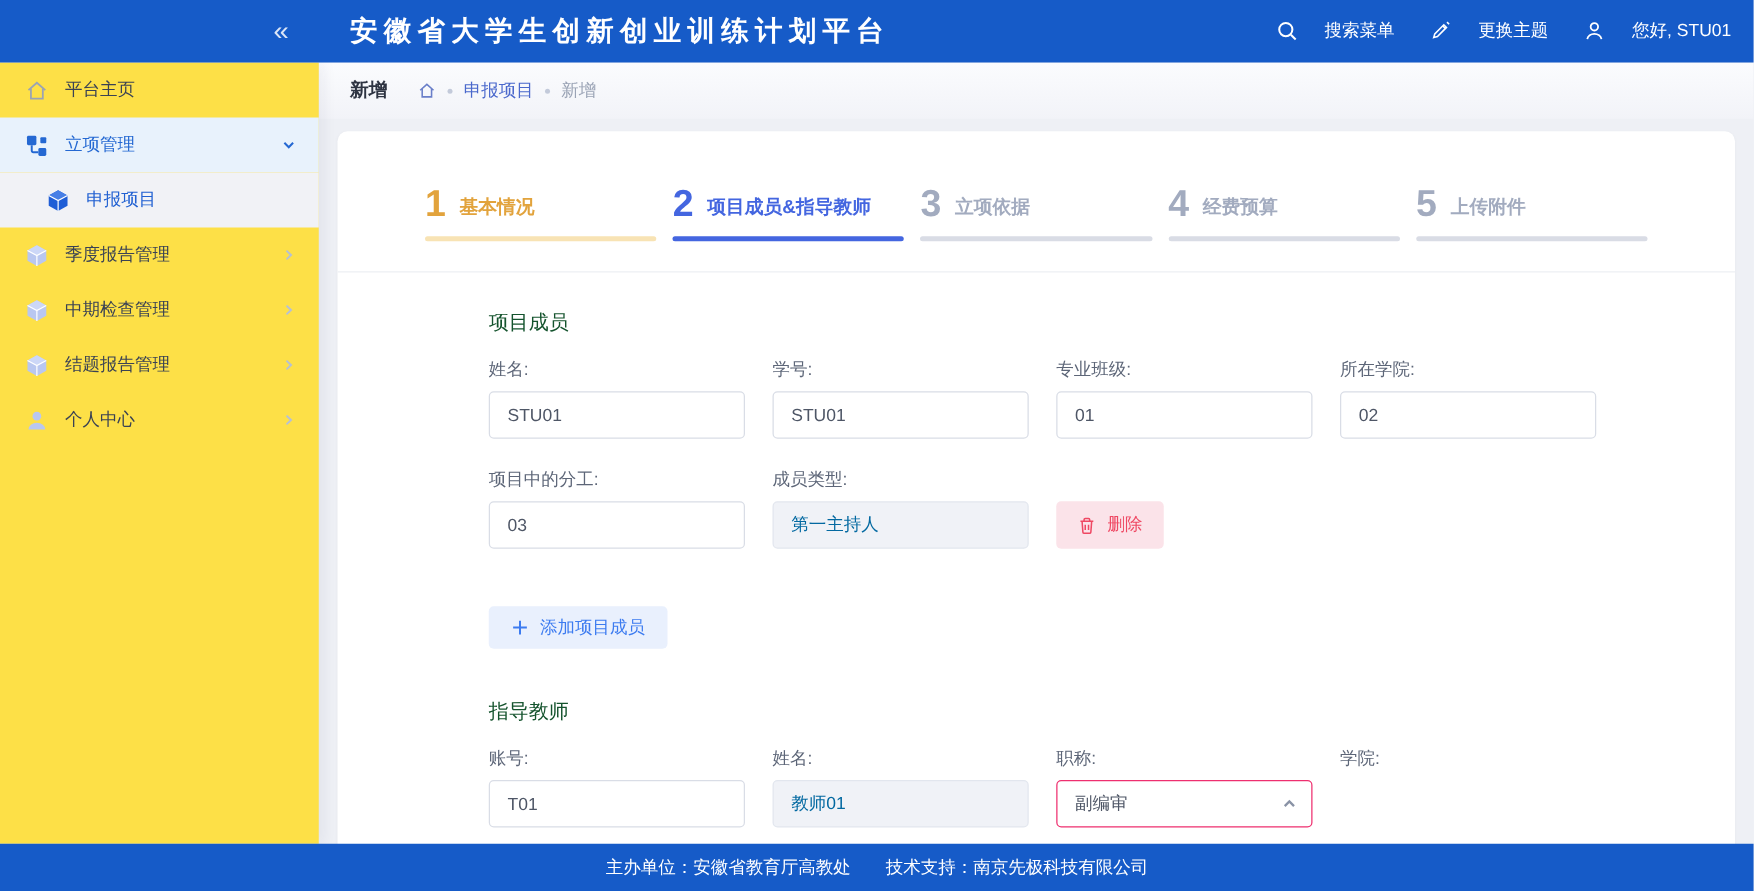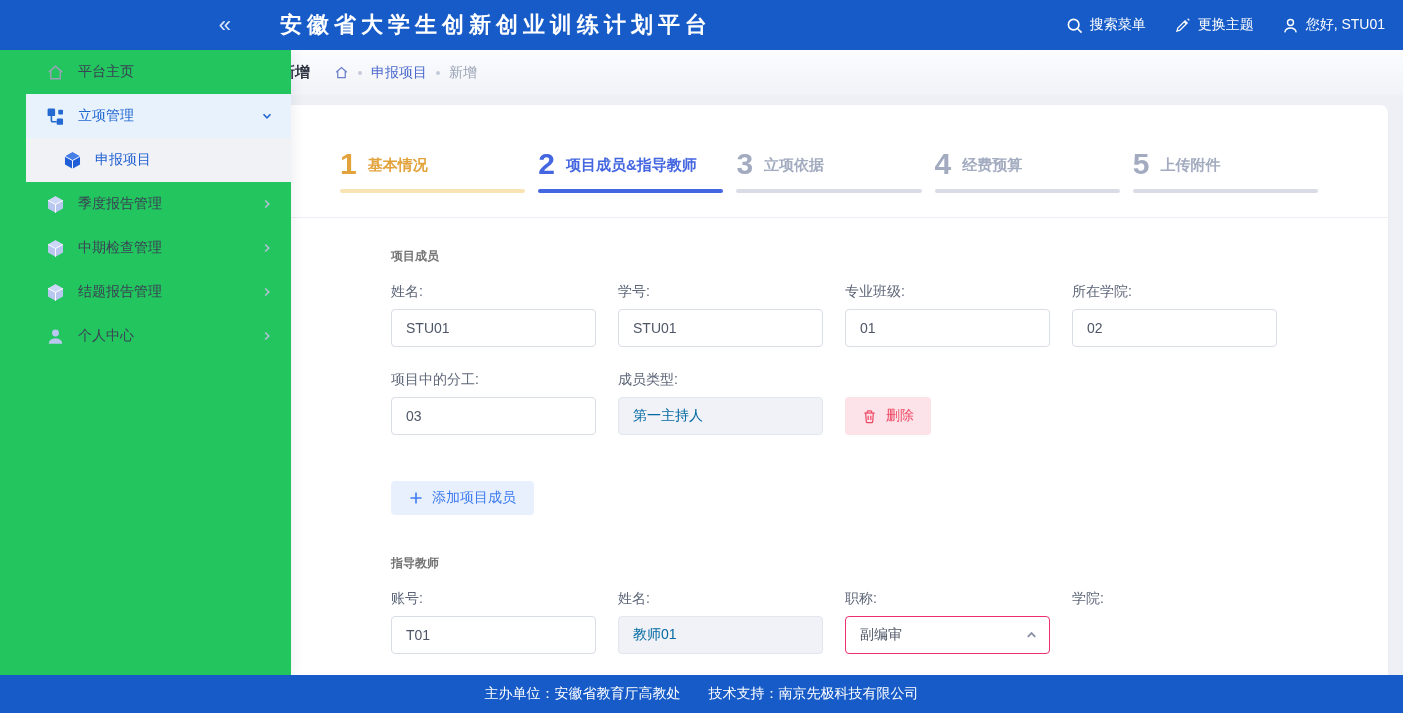--- a/index.html
+++ b/index.html
@@ -12,25 +12,25 @@
   }
   
   .topbar {
     position:absolute; top:0; left:0; right:0; height:50px;
     background:#165BC8; color:#fff; display:flex; align-items:center; z-index:30;
   }
   .topbar-left { width:255px; flex:0 0 255px; display:flex; justify-content:flex-end; align-items:center; padding-right:24px; }
   .collapse { font-size:22px; line-height:1; color:rgba(255,255,255,.85); cursor:pointer; user-select:none; }
   .app-title { margin-left:25px; font-size:22px; font-weight:700; letter-spacing:5px; white-space:nowrap; }
   .topbar-right { margin-left:auto; display:flex; align-items:center; gap:28px; padding-right:18px; font-size:14px; }
-  .tb-item { display:flex; align-items:flex-end; gap:7px; cursor:pointer; white-space:nowrap; }
+  .tb-item { display:flex; align-items:flex-start; gap:22px; cursor:pointer; white-space:nowrap; }
   
   .sidebar {
-    position:absolute; top:50px; left:0; width:291px; bottom:38px;
-    background:#22c55e; z-index:10; box-shadow:4px 0 10px rgba(30,40,80,.06);padding-left:26px;
+    position:absolute; top:50px; left:0; width:255px; bottom:38px;
+    background:#fde047; z-index:10; box-shadow:4px 0 10px rgba(30,40,80,.06);
   }
   .side-item {
     height:44px; display:flex; align-items:center;
     padding:0 18px 0 20px; font-size:14px; color:#3a4254; cursor:pointer; white-space:nowrap;
   }
   .side-item .s-icon { width:19px; height:19px; margin-right:13px; flex:0 0 19px; }
   .side-item .chev { margin-left:auto; }
   .side-item.parent-active { background:#e8f2fc; color:#2468d2; }
   .side-item.sub { padding-left:37px; background:#f1f2f6; color:#2060d2; }
   
@@ -56,21 +56,21 @@
   .step-label { font-size:15px; font-weight:700; padding-bottom:4px; white-space:nowrap; }
   .step-bar { height:4px; border-radius:2px; margin-top:10px; }
   .step.done  .step-num, .step.done .step-label { color:#e2a33c; }
   .step.done  .step-bar { background:#f8e3b4; }
   .step.active .step-num, .step.active .step-label { color:#4466e0; }
   .step.active .step-bar { background:#4466e0; }
   .step.pending .step-num, .step.pending .step-label { color:#a2abbf; }
   .step.pending .step-bar { background:#d9dce5; }
   
   .form { padding:30px 111px 0 121px; }
-  .section-title { font-size:12px; font-weight:700; color:#737373; margin:0 0 18px; }
+  .section-title { font-size:16px; font-weight:400; color:#14532d; margin:0 0 18px; }
   .grid { display:grid; grid-template-columns:repeat(4,205px); column-gap:22px; row-gap:24px; }
   .field label { display:block; font-size:14px; color:#5d6678; margin-bottom:8px; white-space:nowrap; }
   .field input {
     width:100%; height:38px; border:1px solid #d9dde6; border-radius:4px;
     padding:0 14px; font-size:14px; color:#4e5666; outline:none; background:#fff; font-family:inherit;
   }
   .field input:disabled { background:#f0f2f7; border-color:#e2e6ee; color:#0369a1; }
   .select-wrap { position:relative; }
   .select-wrap input { border:1px solid #ee2f6f; padding-right:24px; }
   .select-wrap .sel-chev { position:absolute; right:12px; top:50%; transform:translateY(-50%); }

